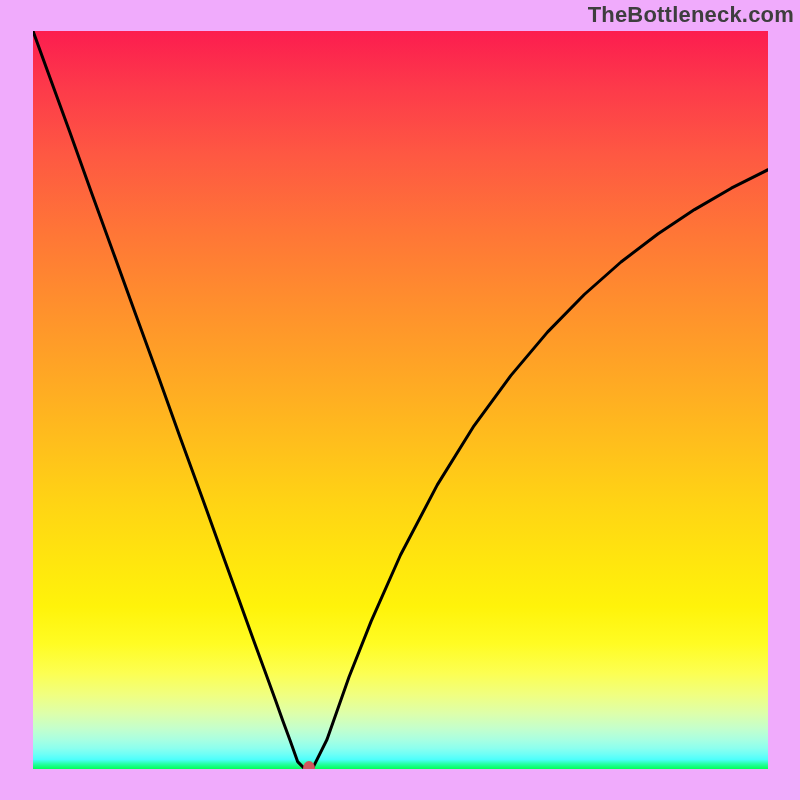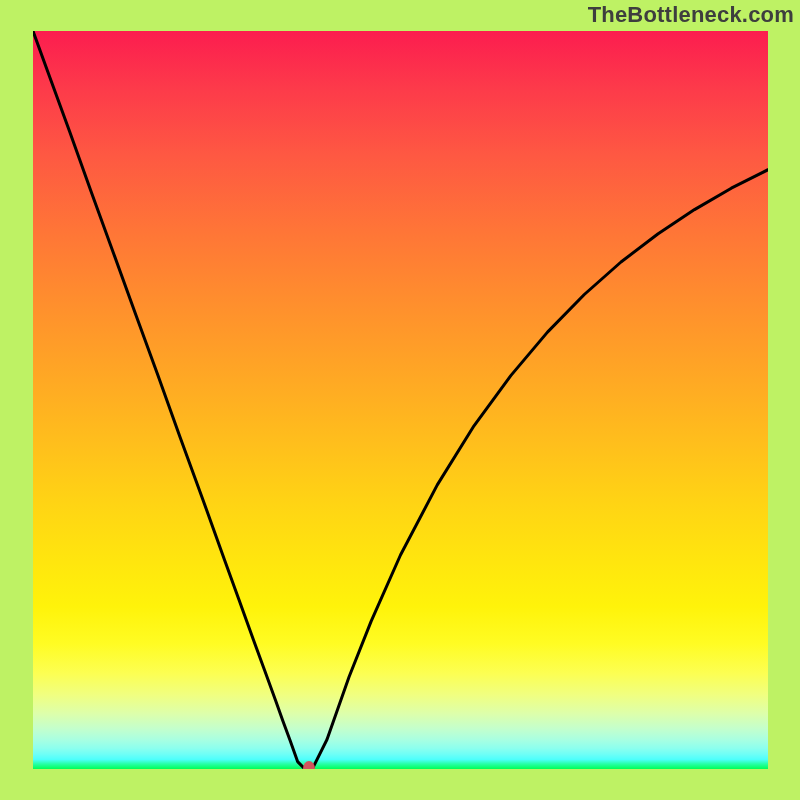--- a/index.html
+++ b/index.html
@@ -7,21 +7,21 @@
     padding: 0;
     width: 800px;
     height: 800px;
     background: #000;
     font-family: Arial, Helvetica, sans-serif;
   }
   .frame {
     position: relative;
     width: 800px;
     height: 800px;
-    background: #bef264;
+    background: #f0abfc;
   }
   .watermark {
     position: absolute;
     top: 2px;
     right: 6px;
     color: #3e3e3e;
     font-size: 22px;
     font-weight: 600;
     letter-spacing: 0.2px;
     z-index: 5;

